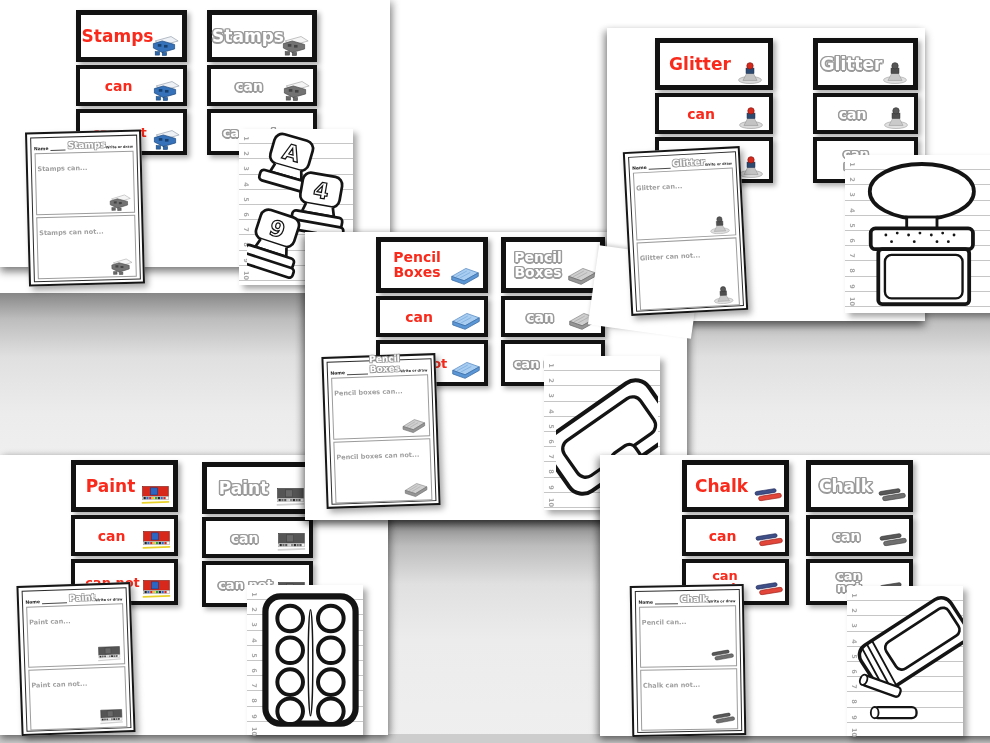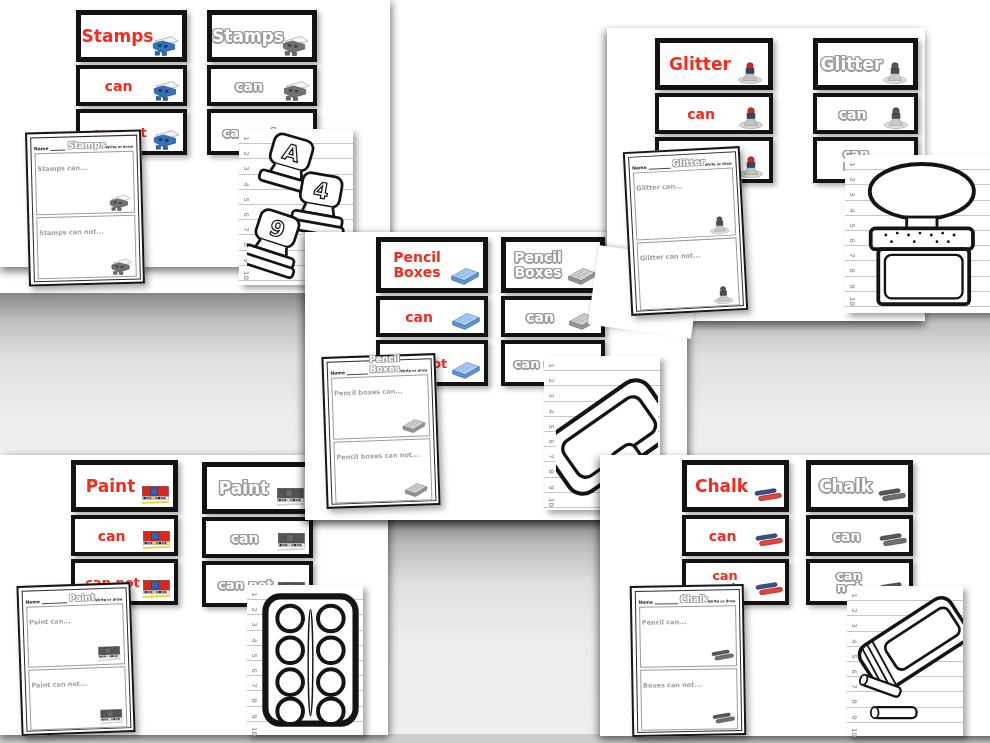--- a/index.html
+++ b/index.html
@@ -845,21 +845,21 @@
         <span class="ws-img">
             <svg viewBox="0 0 36 26">
     <g transform="rotate(-9 18 13)">
       <rect x="6" y="8" width="24" height="4.2" rx="2" fill="#3e4e86" stroke="#20295c" stroke-width="0.7"></rect>
       <rect x="9" y="14" width="26" height="5" rx="2.5" fill="#e2463a" stroke="#9c2018" stroke-width="0.7"></rect>
     </g>
   </svg>
           </span>
       </div>
       <div class="ws-box">
-        <span class="ws-prompt">Boxes can not...</span>
+        <span class="ws-prompt">Chalk can not...</span>
         <span class="ws-img">
             <svg viewBox="0 0 36 26">
     <g transform="rotate(-9 18 13)">
       <rect x="6" y="8" width="24" height="4.2" rx="2" fill="#3e4e86" stroke="#20295c" stroke-width="0.7"></rect>
       <rect x="9" y="14" width="26" height="5" rx="2.5" fill="#e2463a" stroke="#9c2018" stroke-width="0.7"></rect>
     </g>
   </svg>
           </span>
       </div>
     </div>

